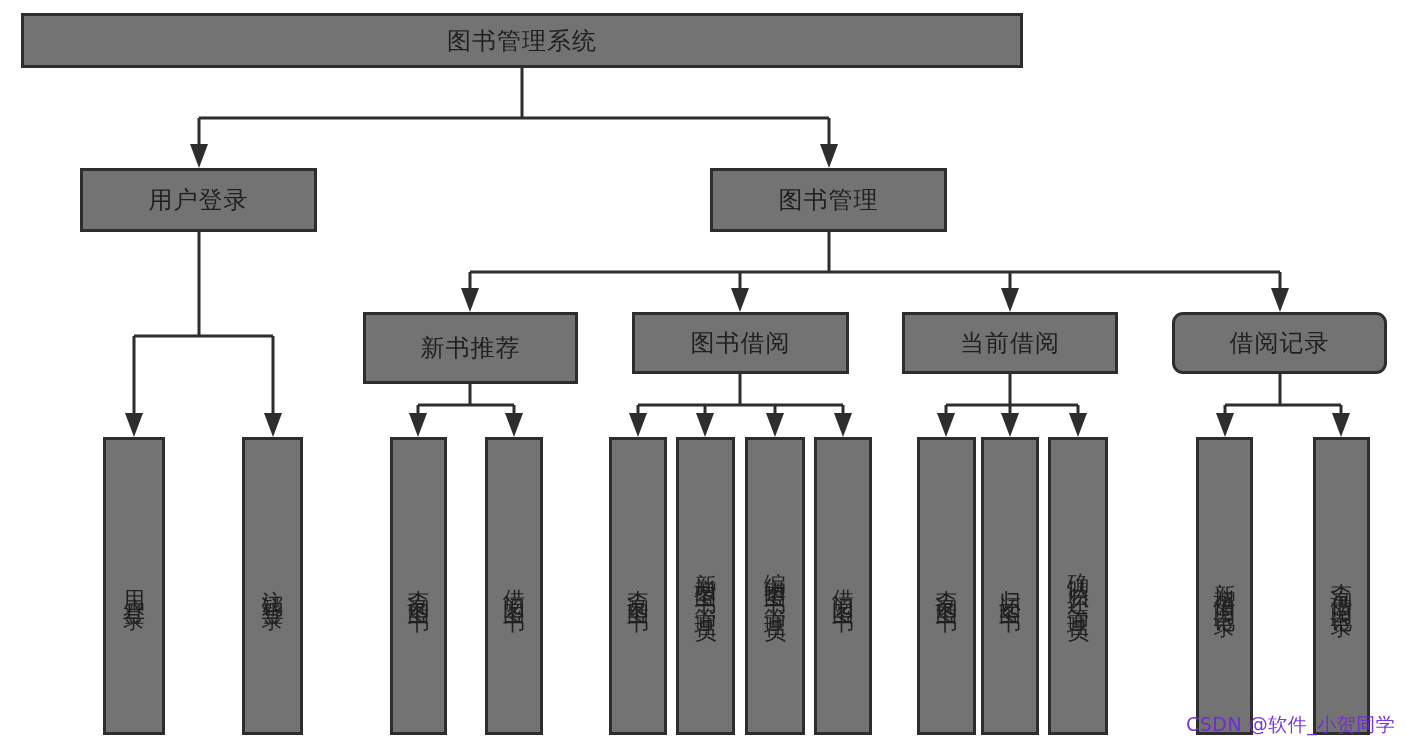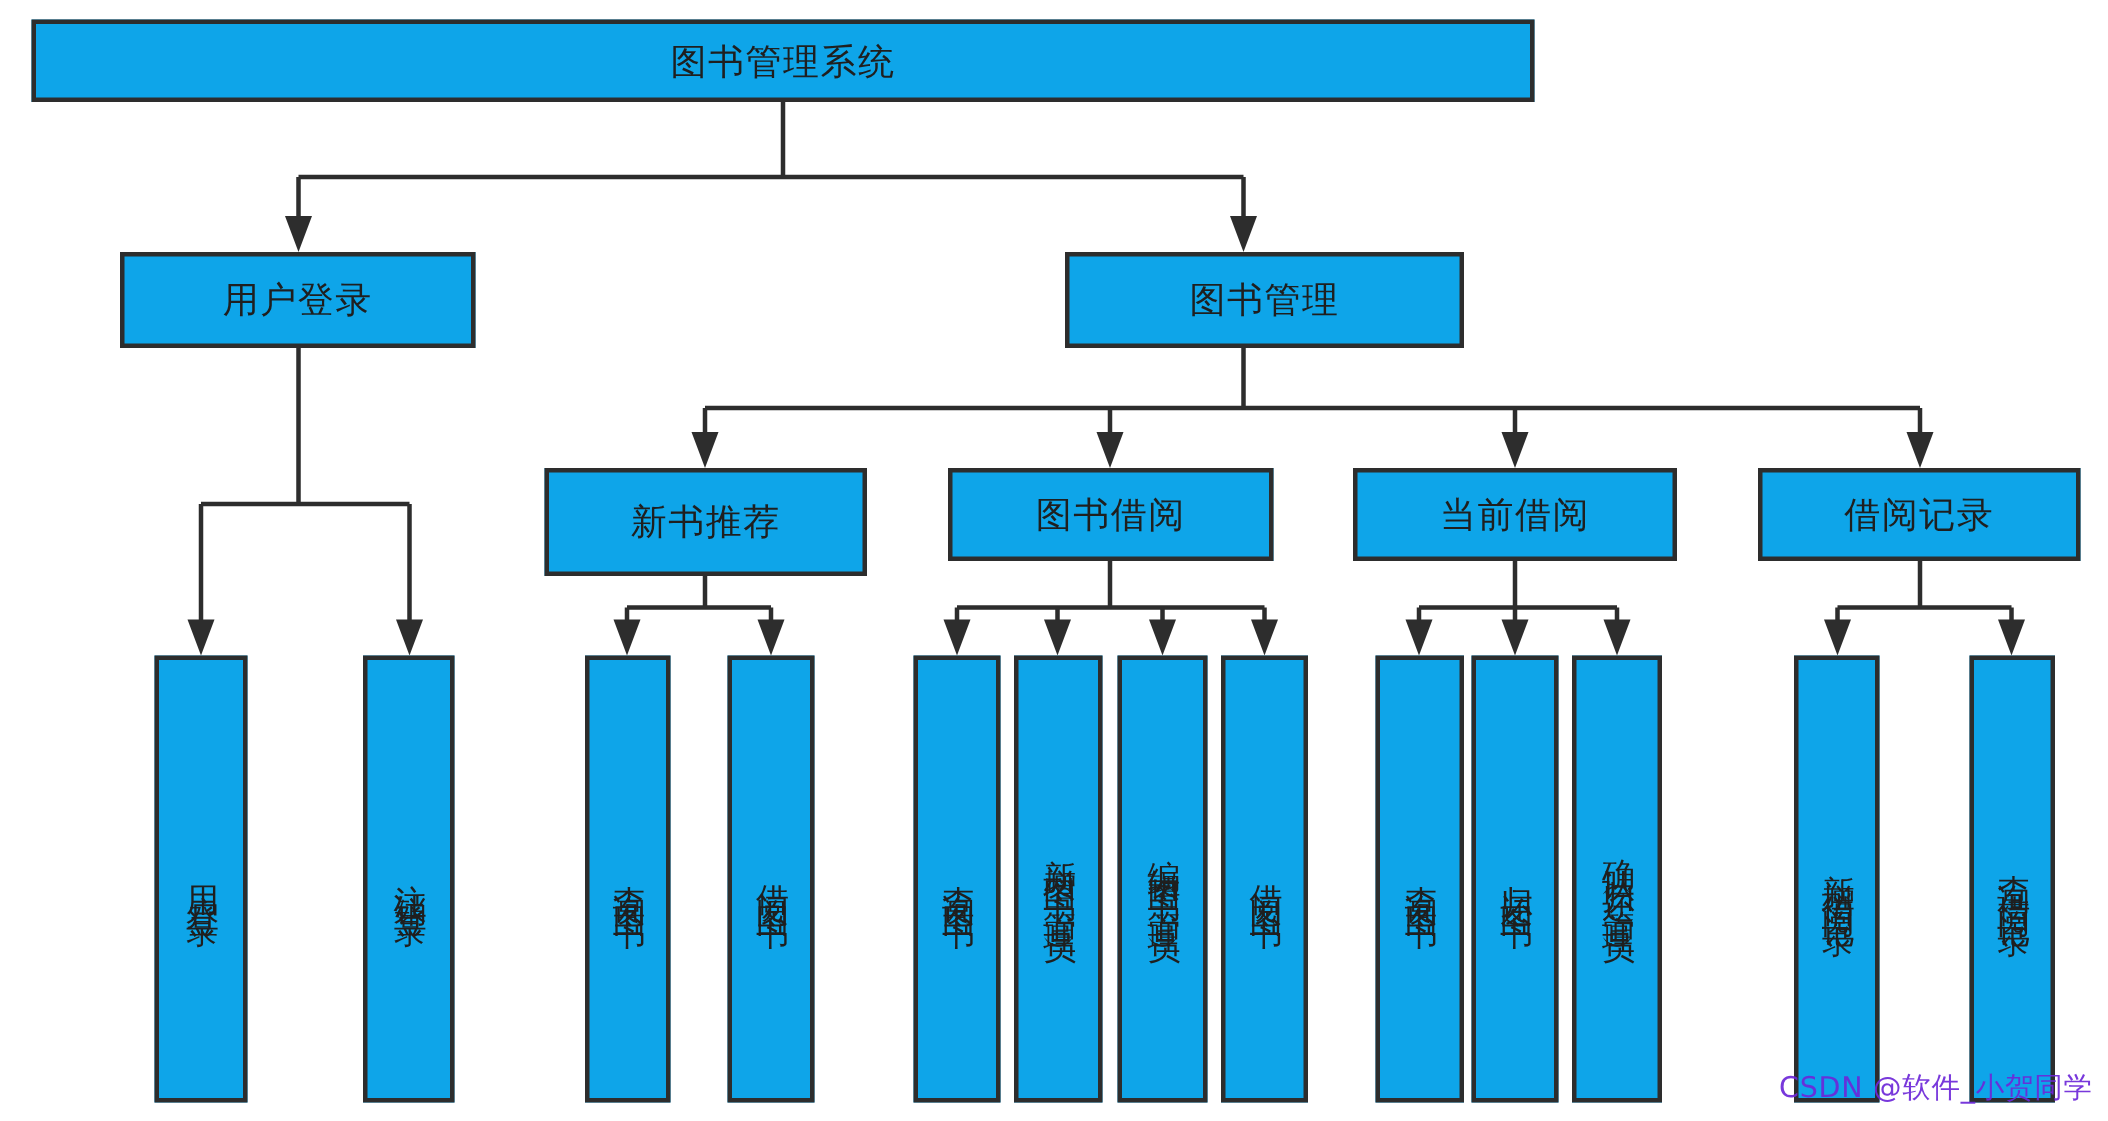--- a/index.html
+++ b/index.html
@@ -1,41 +1,41 @@
 <!DOCTYPE html>
 <html><head>
 <meta charset="utf-8">
 <style>
   html,body{margin:0;padding:0;background:#ffffff;}
   #stage{
     position:relative;width:1405px;height:747px;background:#ffffff;overflow:hidden;
     font-family:"DejaVu Sans","Liberation Sans",sans-serif;color:#1f1f1f;
   }
   .box{
-    position:absolute;box-sizing:border-box;background:#0ea5e9;
+    position:absolute;box-sizing:border-box;background:#737373;
     border:3px solid #2d2d2d;display:flex;align-items:center;justify-content:center;
     z-index:2;
   }
   .hlabel{font-size:24px;letter-spacing:1px;white-space:nowrap;}
   .leaf{z-index:2;}
   .vlabel{
     writing-mode:vertical-rl;text-orientation:mixed;
     font-size:22px;letter-spacing:7px;line-height:1;white-space:nowrap;
   }
   #connectors{position:absolute;left:0;top:0;z-index:1;}
   #connectors path{stroke:#2d2d2d;stroke-width:3;fill:none;}
   #connectors polygon{fill:#2d2d2d;stroke:none;}
   
   #n-root{left:21px;top:13px;width:1002px;height:55px;}
   #n-user-login{left:80px;top:168px;width:237px;height:64px;}
-  #n-book-mgmt{left:710px;top:168px;width:266px;height:64px;}
+  #n-book-mgmt{left:710px;top:168px;width:237px;height:64px;}
   #n-new-book{left:363px;top:312px;width:215px;height:72px;}
   #n-book-borrow{left:632px;top:312px;width:217px;height:62px;}
   #n-current-borrow{left:902px;top:312px;width:216px;height:62px;}
-  #n-borrow-records{left:1172px;top:312px;width:215px;height:62px;}
+  #n-borrow-records{left:1172px;top:312px;width:215px;height:62px;border-radius:11px;}
   .leaf{top:437px;height:298px;}
   #l-user-login{left:103px;width:62px;}
   #l-logout{left:242px;width:61px;}
   #l-query-a{left:390px;width:57px;}
   #l-borrow-a{left:485px;width:58px;}
   #l-query-b{left:609px;width:58px;}
   #l-add-book{left:676px;width:59px;}
   #l-edit-book{left:745px;width:60px;}
   #l-borrow-b{left:814px;width:58px;}
   #l-query-c{left:917px;width:59px;}

